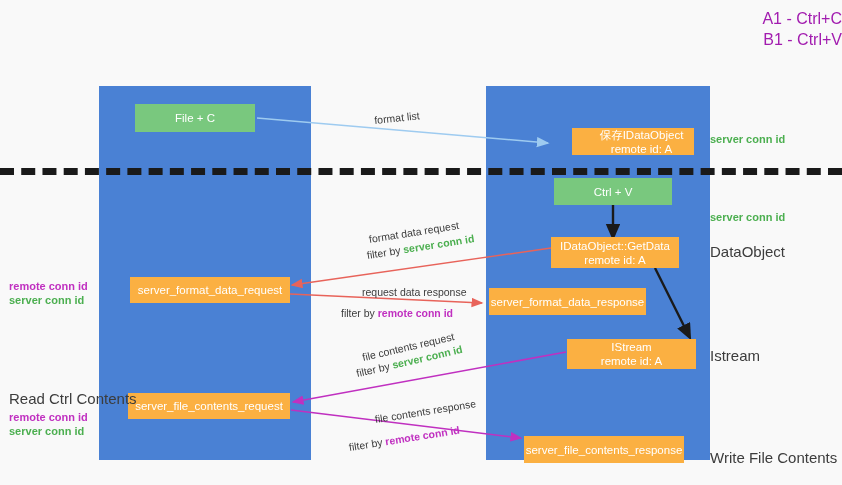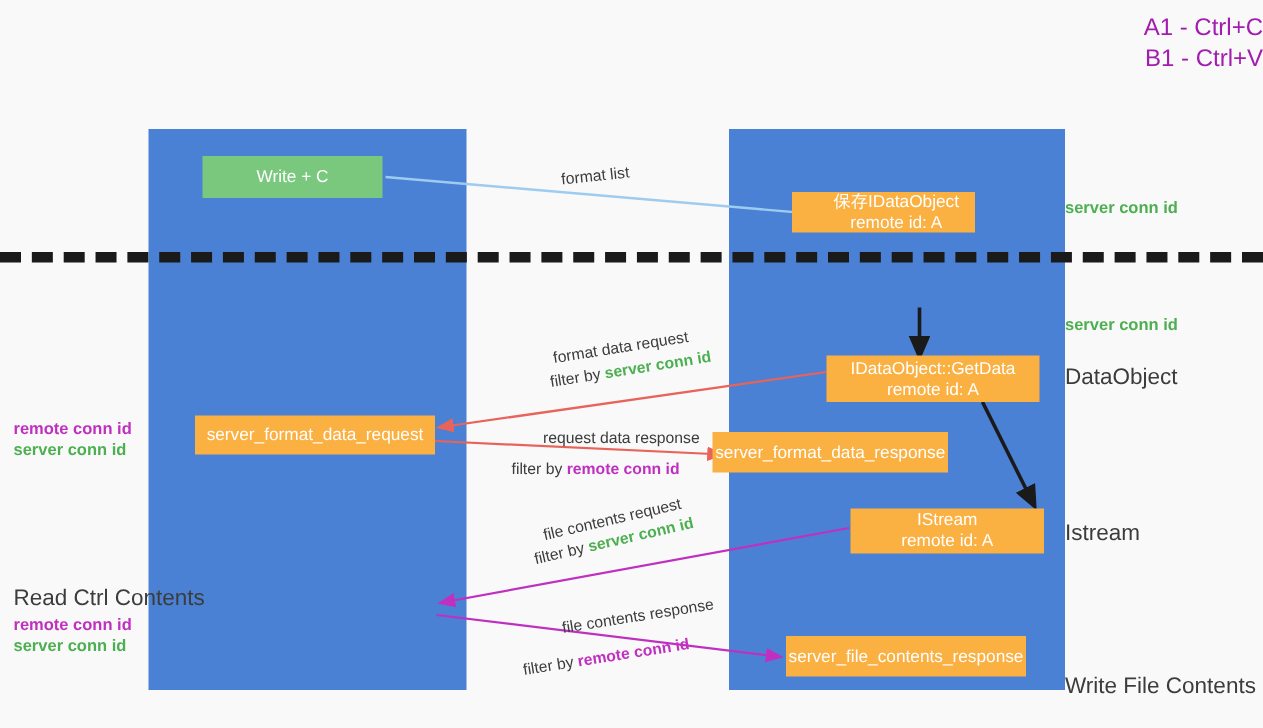--- a/index.html
+++ b/index.html
@@ -100,38 +100,40 @@
 
     <line x1="551" y1="248" x2="292" y2="285" stroke="#e8635a" stroke-width="1.5" marker-end="url(#ah-red)"></line>
 
     <line x1="290" y1="294" x2="482" y2="303" stroke="#e8635a" stroke-width="1.5" marker-end="url(#ah-red)"></line>
 
     <line x1="566" y1="352" x2="293" y2="402" stroke="#c030c0" stroke-width="1.5" marker-end="url(#ah-purple)"></line>
 
     <line x1="291" y1="410" x2="521" y2="438" stroke="#c030c0" stroke-width="1.5" marker-end="url(#ah-purple)"></line>
   </svg>
 
-  <div class="node green" style="left:135px;top:104px;width:120px;height:28px;">Write + C</div>
+  <div class="node green" style="left:135px;top:104px;width:120px;height:28px;">File + C</div>
 
   <div class="node orange" style="left:130px;top:277px;width:160px;height:26px;">server_format_data_request</div>
 
+  <div class="node orange" style="left:128px;top:393px;width:162px;height:26px;">server_file_contents_request</div>
 
-  <div class="node orange" style="left:528px;top:128px;width:122px;height:27px;padding-left:21px;">保存IDataObject
+  <div class="node orange" style="left:572px;top:128px;width:122px;height:27px;padding-left:21px;">保存IDataObject
 remote id: A</div>
 
+  <div class="node green" style="left:554px;top:178px;width:118px;height:27px;">Ctrl + V</div>
 
-  <div class="node orange" style="left:551px;top:237px;width:142px;height:31px;">IDataObject::GetData
+  <div class="node orange" style="left:551px;top:237px;width:128px;height:31px;">IDataObject::GetData
 remote id: A</div>
 
-  <div class="node orange" style="left:475px;top:288px;width:157px;height:27px;">server_format_data_response</div>
+  <div class="node orange" style="left:489px;top:288px;width:157px;height:27px;">server_format_data_response</div>
 
   <div class="node orange" style="left:567px;top:339px;width:129px;height:30px;">IStream
 remote id: A</div>
 
-  <div class="node orange" style="left:524px;top:424px;width:160px;height:27px;">server_file_contents_response</div>
+  <div class="node orange" style="left:524px;top:436px;width:160px;height:27px;">server_file_contents_response</div>
 
   <div class="divider" style="top:168px;"></div>
 
   <div class="edgelabel rot-b" style="left:375px;top:113px;">format list</div>
 
   <div class="edgelabel rot-a" style="left:370px;top:232px;">format data request</div>
   <div class="edgelabel rot-a" style="left:368px;top:248px;"><span>filter by </span><span class="g">server conn id</span></div>
 
   <div class="edgelabel" style="left:362px;top:285px;">request data response</div>
   <div class="edgelabel" style="left:341px;top:306px;"><span>filter by </span><span class="p">remote conn id</span></div>

